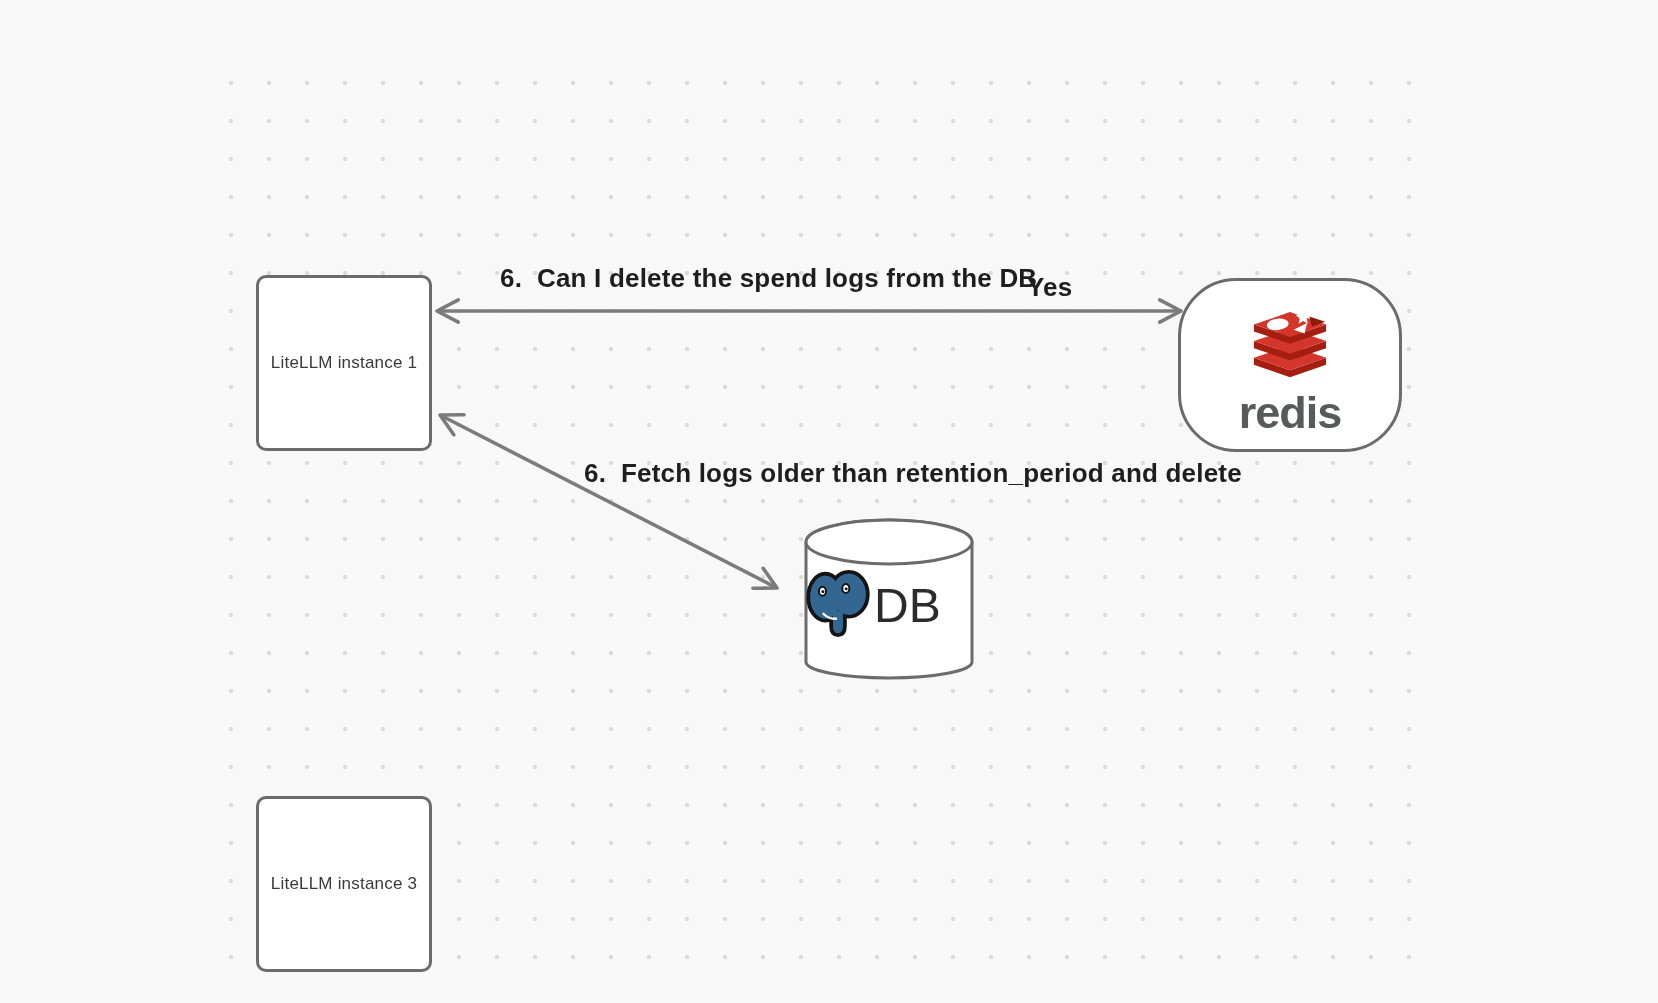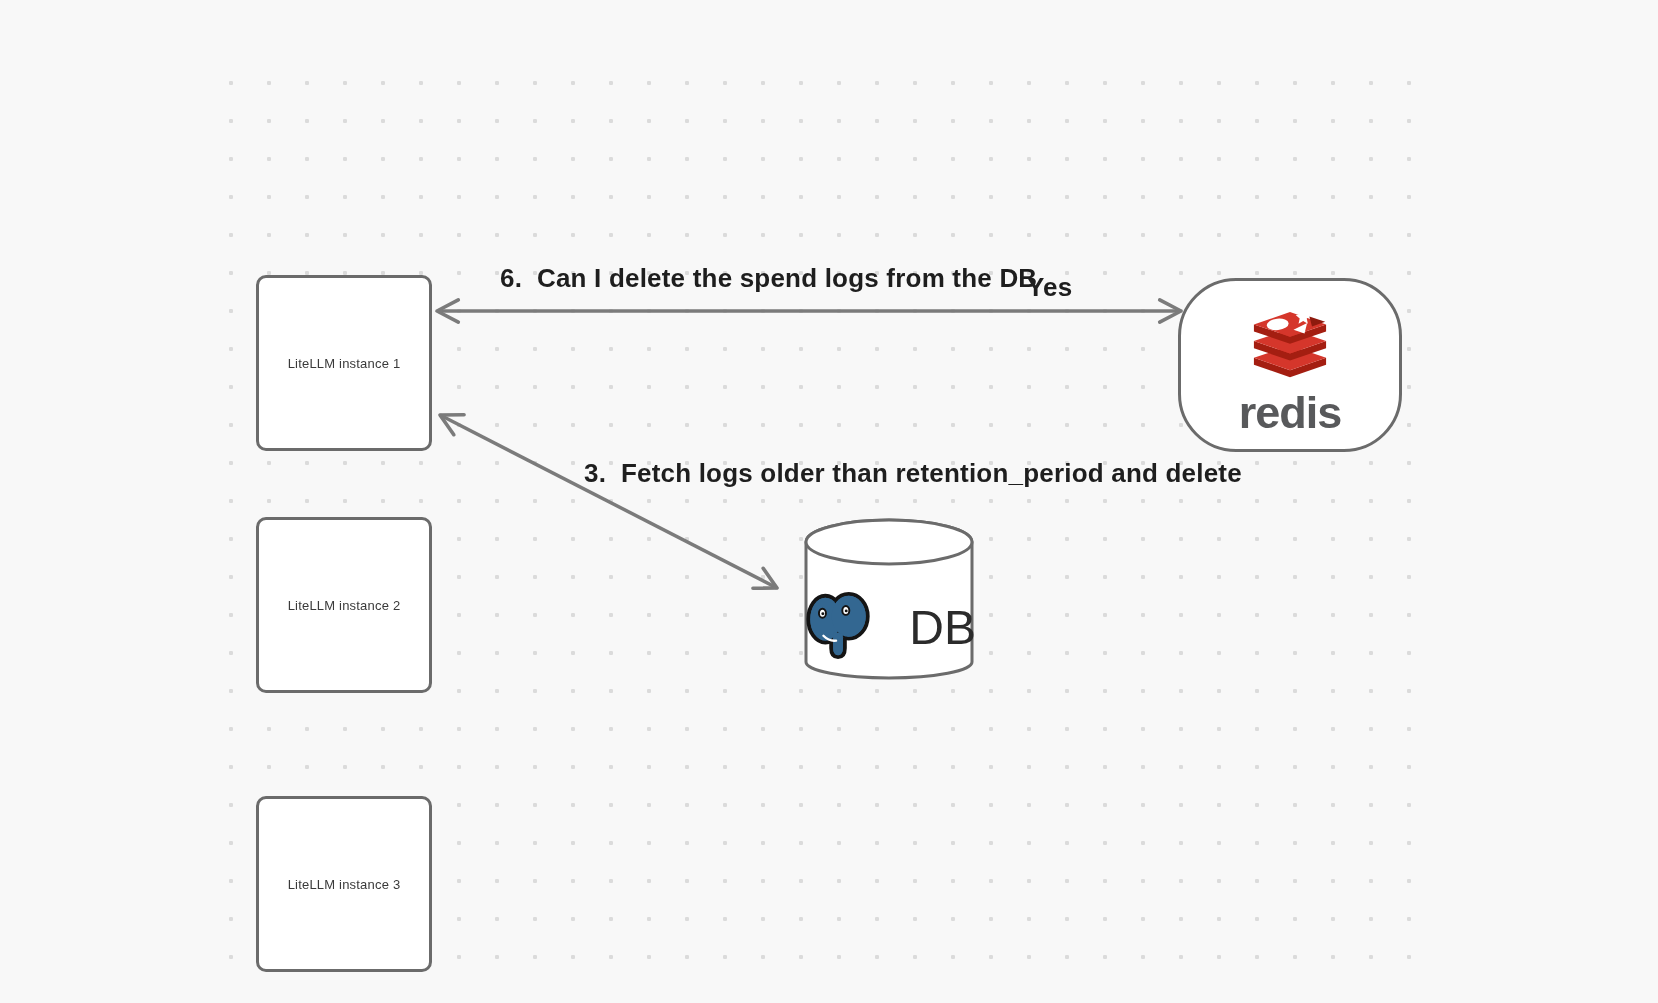--- a/index.html
+++ b/index.html
@@ -14,42 +14,42 @@
     background-size:38px 38px;
     pointer-events:none;
   }
   .arrow-layer{position:absolute;left:0;top:0;width:1658px;height:1003px;z-index:2;}
   .node{
     position:absolute;background:#ffffff;border:3px solid #6b6b6b;
     display:flex;align-items:center;justify-content:center;z-index:3;
     box-sizing:border-box;
   }
   .instance{left:256px;width:176px;height:176px;border-radius:10px;}
-  .instance .lbl{font-size:13px;color:#3a3a3a;letter-spacing:.2px;}
+  .instance .lbl{font-size:17px;color:#3a3a3a;letter-spacing:.2px;}
   .inst1{top:275px;} .inst2{top:517px;} .inst3{top:796px;}
   .redis-node{
     left:1178px;top:278px;width:224px;height:174px;border-radius:58px;
     flex-direction:column;padding-top:10px;
   }
   .redis-word{
     font-size:45px;font-weight:700;color:#58595b;letter-spacing:-1px;
     line-height:1;margin-top:0px;
   }
   .edge-label{
     position:absolute;font-size:26px;font-weight:700;color:#1e1e1e;
     white-space:pre;z-index:4;letter-spacing:.2px;
   }
   .lab1{left:500px;top:263px;}
   .lab-yes{left:1027px;top:272px;}
   .lab2{left:584px;top:458px;}
   .cyl-wrap{position:absolute;left:802px;top:516px;width:174px;height:172px;z-index:3;}
   .cyl-svg{position:absolute;left:0;top:0;}
   .cyl-content{
-    position:absolute;left:0;top:66px;width:174px;height:90px;
-    display:flex;align-items:center;justify-content:space-between;gap:0px;
+    position:absolute;left:0;top:44px;width:174px;height:90px;
+    display:flex;align-items:center;justify-content:flex-start;gap:0px;
   }
   .db-label{font-size:48px;font-weight:500;color:#2b2b2b;margin-left:-2px;}
 </style>
 </head>
 <body>
 
 <div class="stage">
 
   <div class="dot-grid"></div>
 
@@ -58,23 +58,20 @@
       <marker id="ah" viewBox="0 0 10 10" refX="8.6" refY="5" markerWidth="8" markerHeight="8" orient="auto-start-reverse">
         <path d="M1,1 L8.6,5 L1,9" fill="none" stroke="#7b7b7b" stroke-width="1.3" stroke-linecap="round" stroke-linejoin="round"></path>
       </marker>
     </defs>
     <line x1="437" y1="311" x2="1181" y2="311" stroke="#7b7b7b" stroke-width="3.5" marker-start="url(#ah)" marker-end="url(#ah)"></line>
     <line x1="440" y1="415" x2="777" y2="588" stroke="#7b7b7b" stroke-width="3.5" marker-start="url(#ah)" marker-end="url(#ah)"></line>
   </svg>
 
   <div class="node instance inst1">
     <span class="lbl">LiteLLM instance 1</span>
-  </div>
-  <div class="node instance inst2">
-    <span class="lbl">LiteLLM instance 2</span>
   </div>
   <div class="node instance inst3">
     <span class="lbl">LiteLLM instance 3</span>
   </div>
 
   <div class="node redis-node">
     <span>
       <svg width="88" height="81" viewBox="0 0 100 92">
 
         <g>
@@ -127,15 +124,15 @@
           <circle cx="45.4" cy="24.5" r="1.5" fill="#141414"></circle>
           <path d="M22,50 Q28,56 35,55" stroke="#ffffff" stroke-width="2.4" fill="none" stroke-linecap="round"></path>
         </svg>
       </span>
       <span class="db-label">DB</span>
     </div>
   </div>
 
   <div class="edge-label lab1">6.  Can I delete the spend logs from the DB</div>
   <div class="edge-label lab-yes">Yes</div>
-  <div class="edge-label lab2">3.  Fetch logs older than retention_period and delete</div>
+  <div class="edge-label lab2">6.  Fetch logs older than retention_period and delete</div>
 
 </div>
 
 </body></html>

